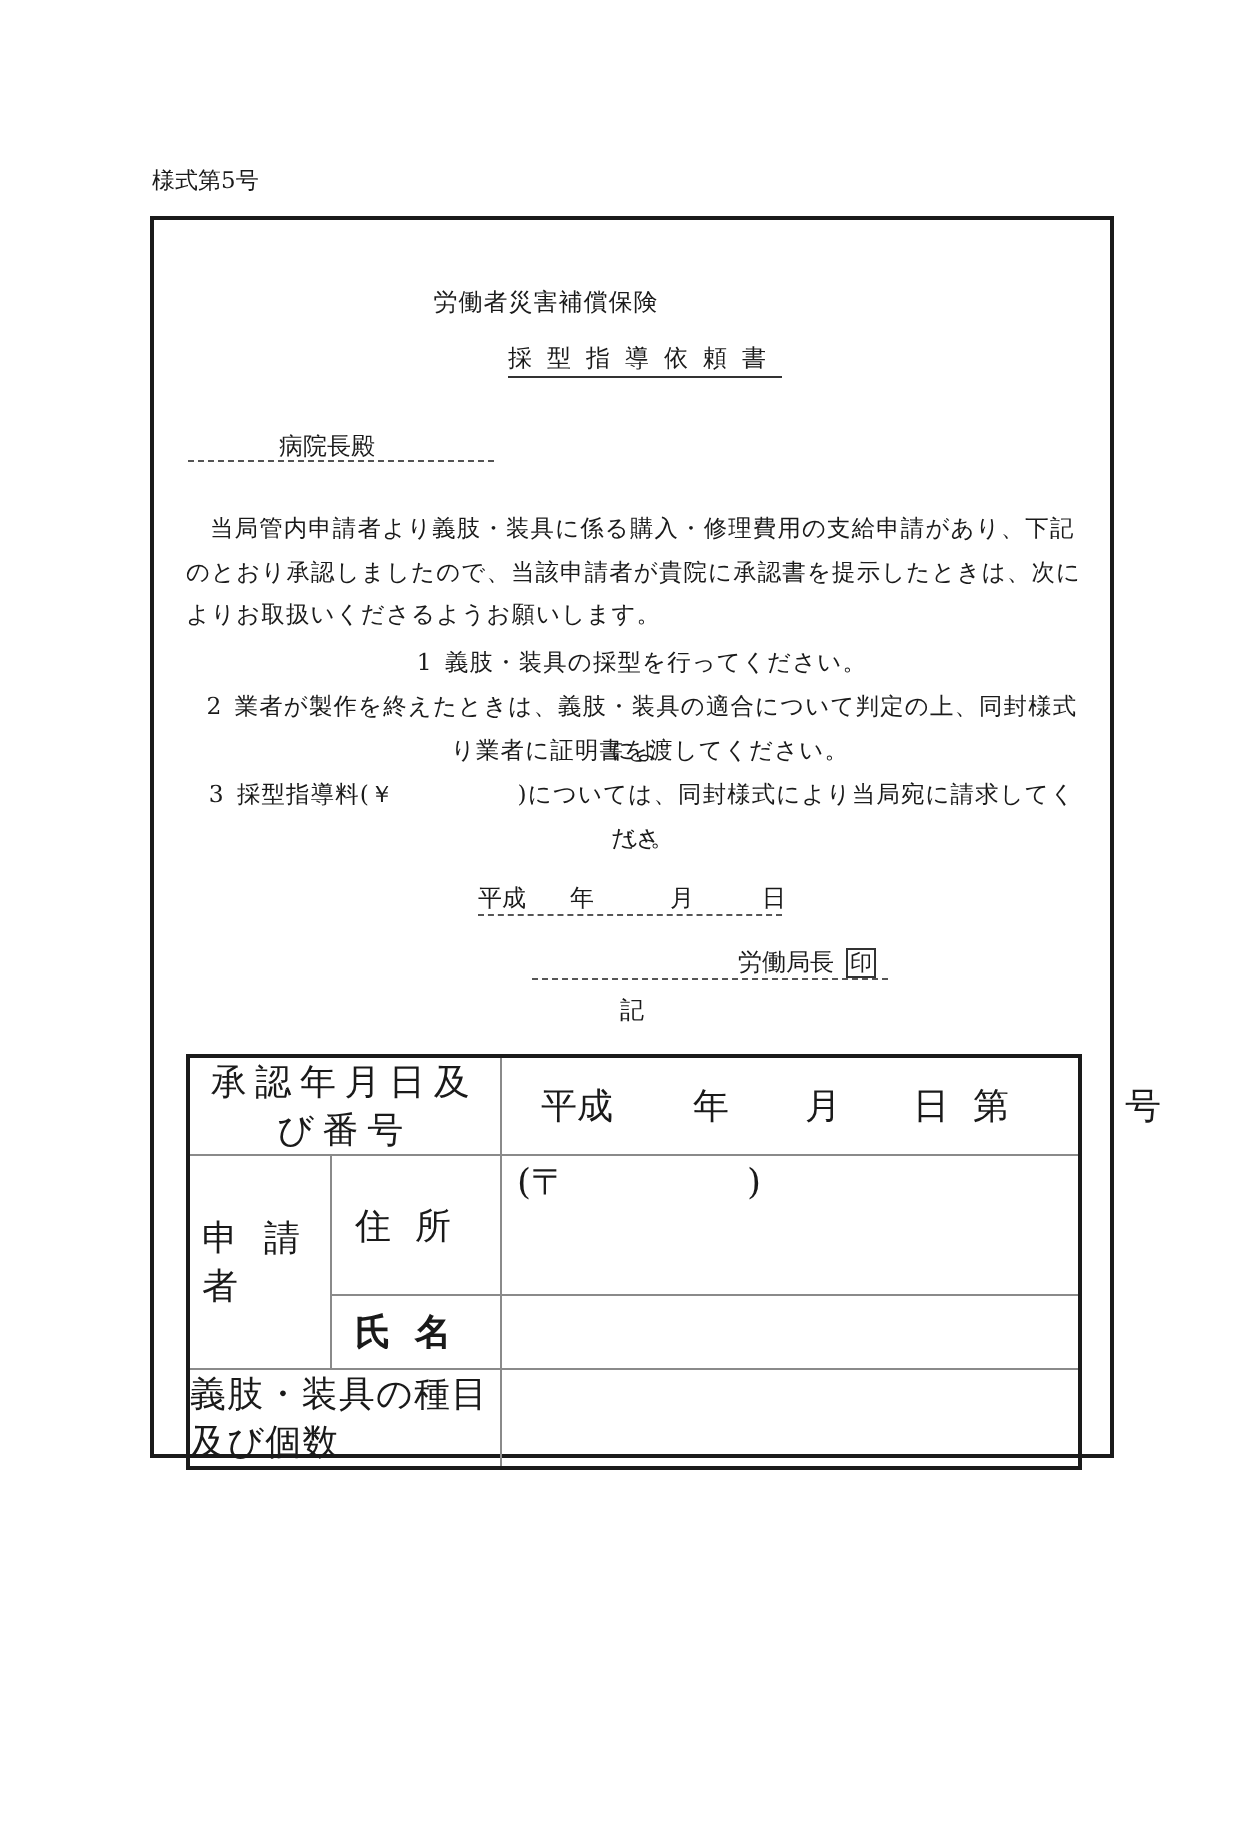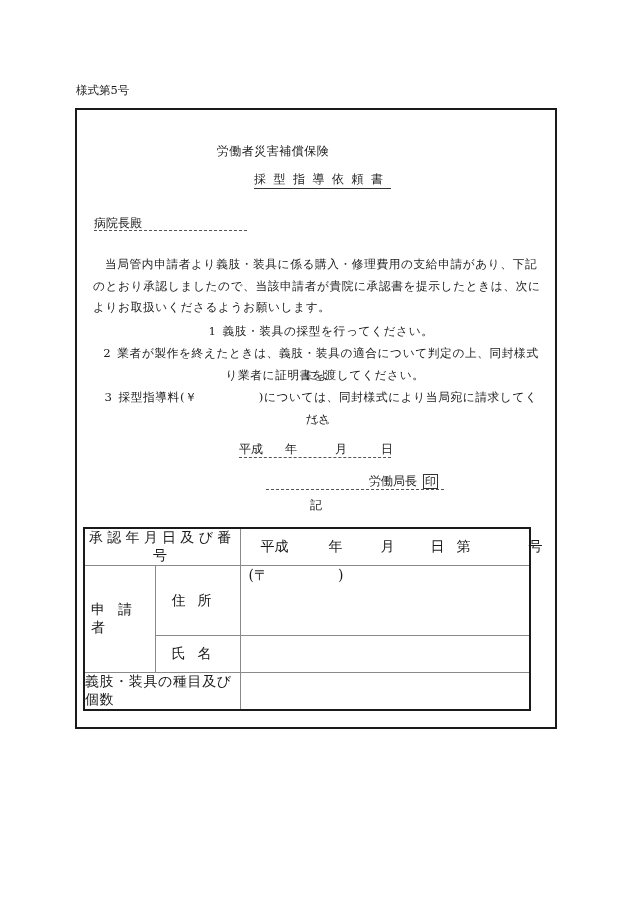--- a/index.html
+++ b/index.html
@@ -13,21 +13,21 @@
   .frame {
     left: 75px; top: 108px; width: 478px; height: 617px;
     border: 2px solid #1a1a1a;
   }
   .title1 { left: 75px; width: 396px; top: 143px; text-align: center; font-size: 12px; letter-spacing: 0.5px; }
   .title2 {
     left: 254px; top: 171px; font-size: 12px; letter-spacing: 7.5px;
     border-bottom: 1px solid #333; padding-bottom: 0; white-space: nowrap;
   }
   .hospital {
-    left: 94px; top: 216px; width: 153px; font-size: 12px; text-align: left;
+    left: 94px; top: 216px; width: 153px; font-size: 12px; text-align: center;
     border-bottom: 1px dashed #555; line-height: 14px; padding-right: 0;
   }
   .hospital span { margin-right: 14px; }
   .para { left: 93px; width: 450px; font-size: 11.7px; line-height: 21.5px; letter-spacing: 0.6px; }
   .p-main { top: 254px; text-indent: 12px; }
   .item { left: 93px; width: 450px; font-size: 11.7px; line-height: 21.5px; letter-spacing: 0.6px; text-align: center; }
   .item .num { display: inline-block; width: 20px; }
   .item-1 { top: 321px; }
   .item-2 { top: 343px; }
   .item-2-cont { top: 365px; left: 100px; }
@@ -42,33 +42,33 @@
     left: 266px; top: 474px; width: 178px; font-size: 12px;
     border-bottom: 1px dashed #555; line-height: 15px; text-align: right; white-space: nowrap;
   }
   .seal {
     display: inline-block; border: 1px solid #333; font-size: 11px;
     padding: 0 1px; line-height: 13px; margin-left: 6px; margin-right: 6px;
   }
   .ki { left: 310px; top: 497px; font-size: 12px; }
 
   table.grid {
-    position: absolute; left: 83px; top: 527px; width: 446px; height: 167px;
+    position: absolute; left: 93px; top: 527px; width: 446px; height: 167px;
     border-collapse: collapse; border: 2px solid #1a1a1a; table-layout: fixed;
-    font-size: 14px;
+    font-size: 18px;
   }
   table.grid td { border: 1px solid #8a8a8a; padding: 0; vertical-align: middle; }
   .h-label { text-align: center; letter-spacing: 4.3px; height: 26px; }
   .h-value { height: 26px; white-space: nowrap; border-radius: 11px; }
   .h-value span { display: inline-block; }
   .applicant { text-align: left; padding-left: 6px !important; letter-spacing: 13px; }
   .sub-label { text-align: center; letter-spacing: 12px; }
   .addr-cell { vertical-align: top !important; height: 69px; }
   .addr-cell .zip { display: inline-block; margin-left: 8px; margin-top: 1px; letter-spacing: 0; }
-  .name-cell { height: 36px; }
+  .name-cell { height: 36px; font-weight: bold; }
   .items-label { text-align: left; letter-spacing: 0.6px; height: 31px; }
 </style>
 </head>
 <body>
 
 <div class="abs form-no">様式第5号</div>
 
 <div class="abs frame"></div>
 
 <div class="abs title1">労働者災害補償保険</div>

